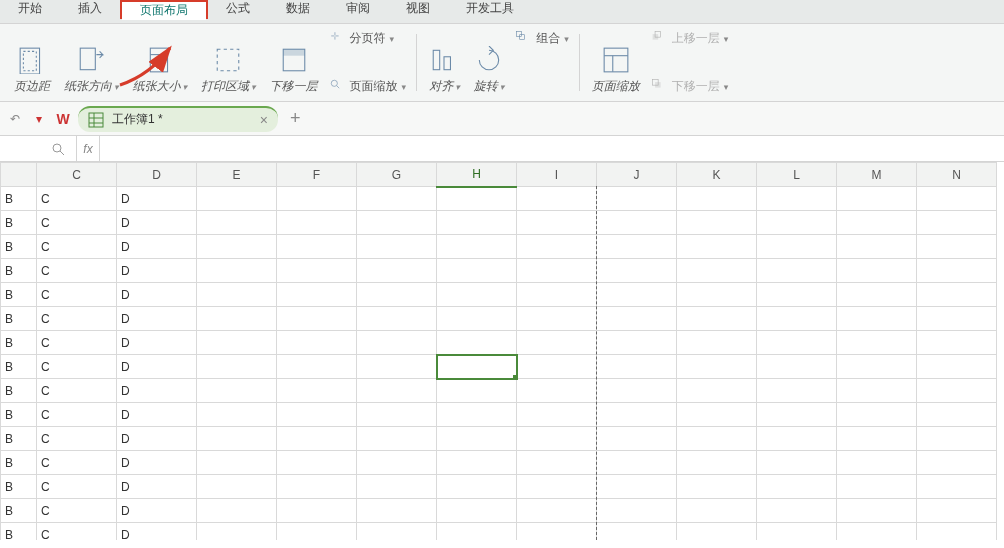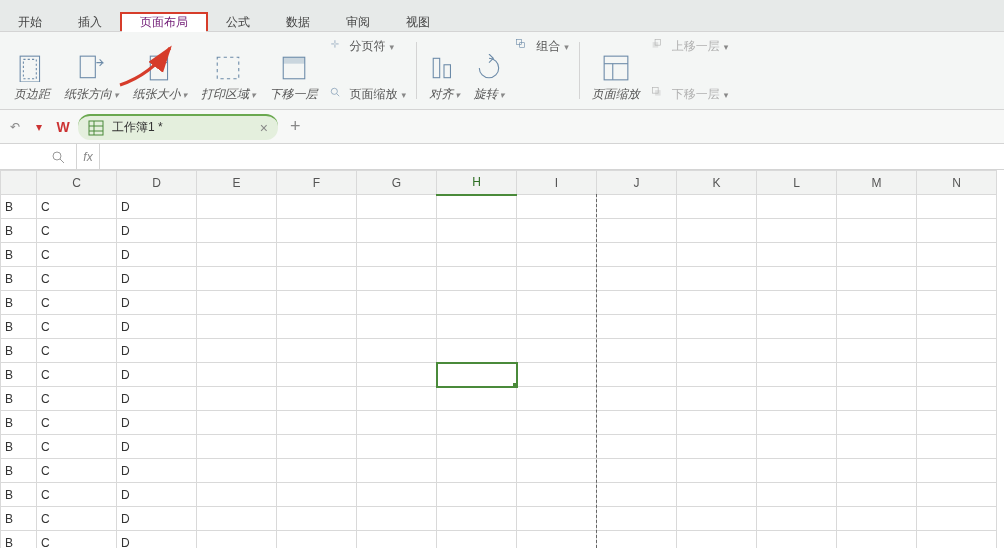--- a/index.html
+++ b/index.html
@@ -1,21 +1,21 @@
 <!DOCTYPE html>
 <html><head>
 <meta charset="utf-8">
 <style>
   html,body{margin:0;padding:0;font-family:"Microsoft YaHei","微软雅黑",Arial,sans-serif;font-size:12px;color:#333;background:#fff;}
   *{box-sizing:border-box;}
 
   
-  .menubar{height:32px;background:#e7eae9;display:flex;align-items:flex-end;border-bottom:1px solid #d4d4d4;}
+  .menubar{height:24px;background:#e7eae9;display:flex;align-items:flex-start;border-bottom:1px solid #d4d4d4;}
   .menu-tab{padding:0 18px;display:flex;align-items:center;color:#444;cursor:pointer;position:relative;}
-  .menu-tab.active{background:#fff;border:2px solid #d63c2a;border-bottom:none;color:#701a75;font-weight:500;}
+  .menu-tab.active{background:#fff;border:2px solid #d63c2a;border-bottom:none;color:#0f766e;font-weight:500;}
   .menu-tab.active::after{content:"";position:absolute;bottom:-1px;left:0;right:0;height:2px;background:#fff;}
 
   
   .red-arrow{position:absolute;left:115px;top:40px;width:70px;height:50px;pointer-events:none;z-index:50;}
   .red-arrow svg{width:100%;height:100%;}
 
   
   .ribbon{height:78px;background:#f4f6f5;border-bottom:1px solid #d4d4d4;display:flex;align-items:stretch;padding:4px 8px;gap:2px;}
   .grp{display:flex;flex-direction:column;align-items:center;justify-content:flex-end;padding:2px 6px;cursor:pointer;color:#555;font-style:italic;}
   .grp .ic{width:28px;height:28px;display:flex;align-items:center;justify-content:center;margin-bottom:4px;color:#6b8aa8;}
@@ -60,20 +60,21 @@
 <body>
 
 <div class="menubar" id="menubar">
     <div class="menu-tab">开始</div>
     <div class="menu-tab">插入</div>
     <div class="menu-tab active">页面布局</div>
     <div class="menu-tab">公式</div>
     <div class="menu-tab">数据</div>
     <div class="menu-tab">审阅</div>
     <div class="menu-tab">视图</div>
+    <div class="menu-tab">开发工具</div>
   </div>
 
 <div class="red-arrow">
   <svg viewBox="0 0 70 50">
     <defs>
         <marker id="ah" markerWidth="10" markerHeight="10" refX="8" refY="3" orient="auto">
       <path d="M0,0 L9,3 L0,6 Z" fill="#d63c2a"></path>
         </marker>
       </defs>
     <path d="M5,45 Q35,35 55,8" stroke="#d63c2a" stroke-width="3" fill="none" marker-end="url(#ah)"></path>

